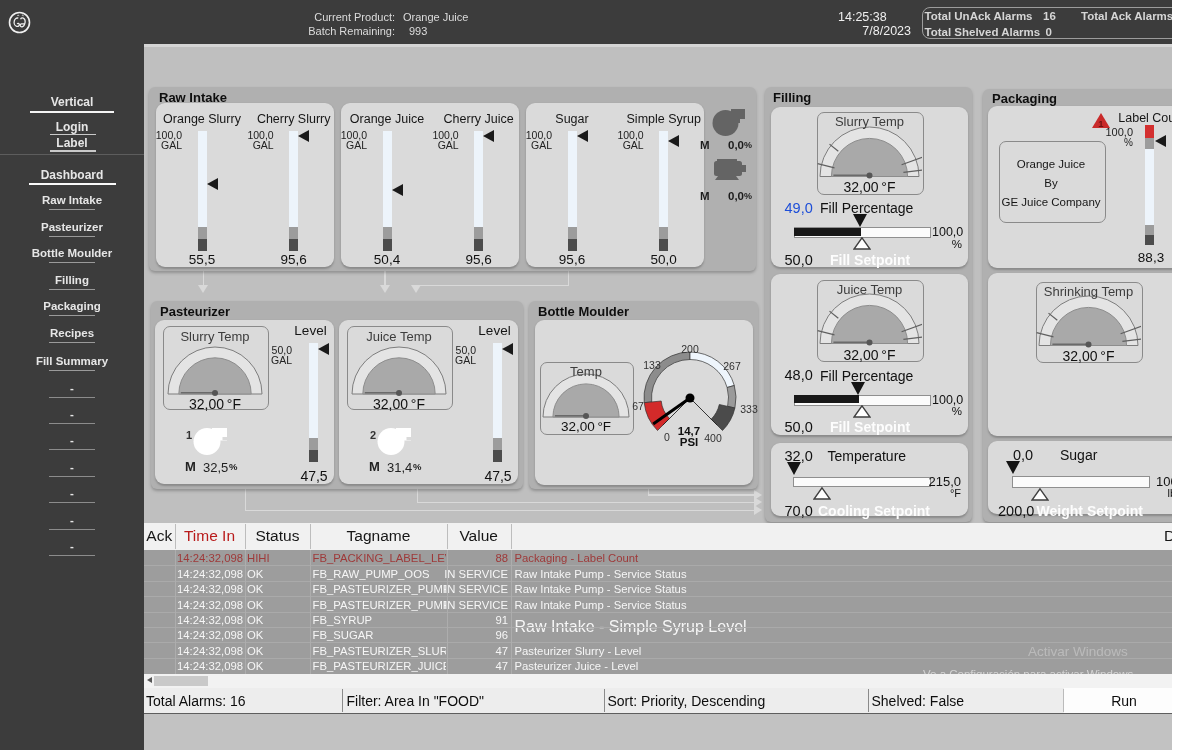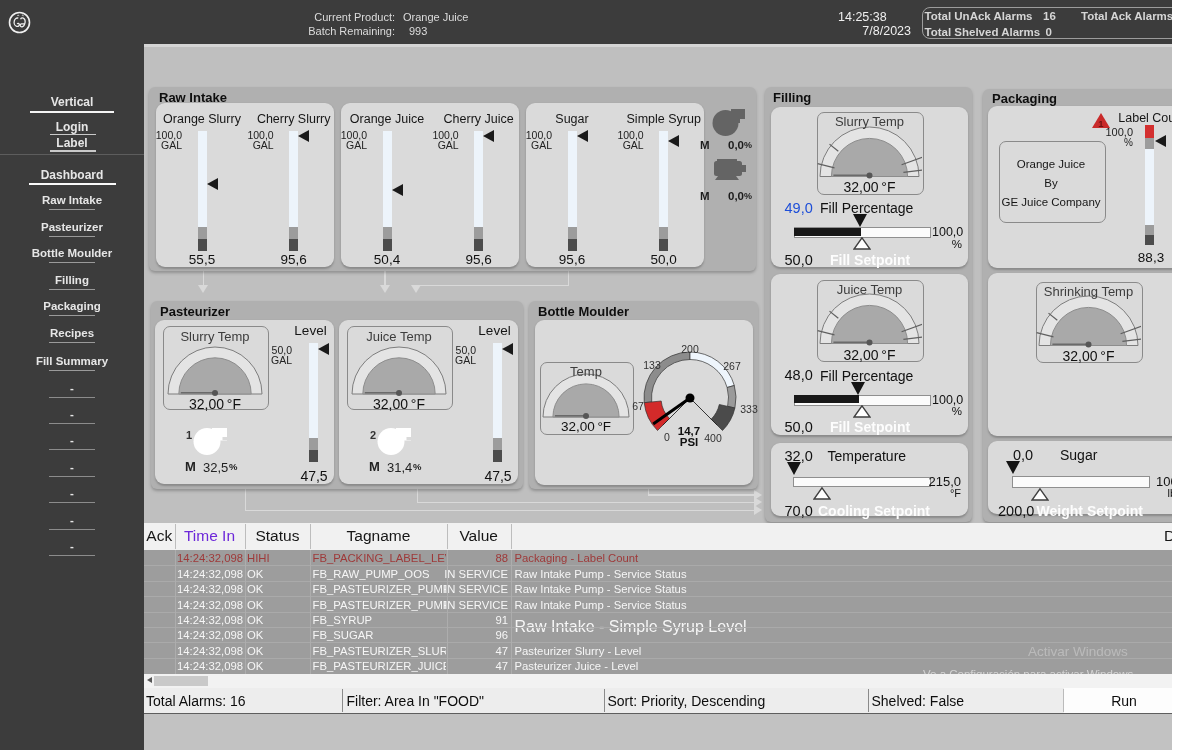--- a/index.html
+++ b/index.html
@@ -362,21 +362,21 @@
 <div class="a" style="left:1156px;top:473.5px;width:33px;font-size:13px;color:#111">1000,</div>
 <div class="a" style="left:1167.5px;top:487px;width:33px;font-size:11px;color:#111">lbs</div>
 <svg class="a" style="left:1031px;top:487.7px" width="18" height="13" viewBox="0 0 18 13">
       <polygon points="9,0.8 17,12 1,12" fill="#fff" stroke="#3f3f3f" stroke-width="1.4"></polygon>
     </svg>
 <div class="a" style="left:998px;top:502.5px;width:45px;font-size:14.5px;color:#111">200,0</div>
 <div class="a" style="left:1036.6px;top:502.5px;width:140px;font-size:14px;color:#fdfdfd;font-weight:bold">Weight Setpoint</div>
 <div class="a" style="left:144px;top:522.5px;width:1045px;height:27.7px;background:#f1f1f1"></div>
 <div class="a" style="left:144px;top:527px;width:30.5px;font-size:15.5px;color:#161616;text-align:center">Ack</div>
 <div class="a" style="left:174.5px;top:523.5px;width:1px;height:25.7px;background:#bdbdbd"></div>
-<div class="a" style="left:174.5px;top:527px;width:70.0px;font-size:15.5px;color:#6d28d9;text-align:center">Time In</div>
+<div class="a" style="left:174.5px;top:527px;width:70.0px;font-size:15.5px;color:#b91c1c;text-align:center">Time In</div>
 <div class="a" style="left:244.5px;top:523.5px;width:1px;height:25.7px;background:#bdbdbd"></div>
 <div class="a" style="left:244.5px;top:527px;width:65.89999999999998px;font-size:15.5px;color:#161616;text-align:center">Status</div>
 <div class="a" style="left:310.4px;top:523.5px;width:1px;height:25.7px;background:#bdbdbd"></div>
 <div class="a" style="left:310.4px;top:527px;width:136.20000000000005px;font-size:15.5px;color:#161616;text-align:center">Tagname</div>
 <div class="a" style="left:446.6px;top:523.5px;width:1px;height:25.7px;background:#bdbdbd"></div>
 <div class="a" style="left:446.6px;top:527px;width:64.09999999999997px;font-size:15.5px;color:#161616;text-align:center">Value</div>
 <div class="a" style="left:510.7px;top:523.5px;width:1px;height:25.7px;background:#bdbdbd"></div>
 <div class="a" style="left:1164px;top:527px;width:30px;font-size:15.5px;color:#161616">Des</div>
 <div class="a" style="left:144px;top:550.2px;width:1045px;height:123.6px;background:#9d9d9d"></div>
 <div class="a" style="left:176px;width:67px;text-align:right;top:552.2px;font-size:11.3px;color:#9e3939;white-space:nowrap;overflow:hidden">14:24:32,098</div>

